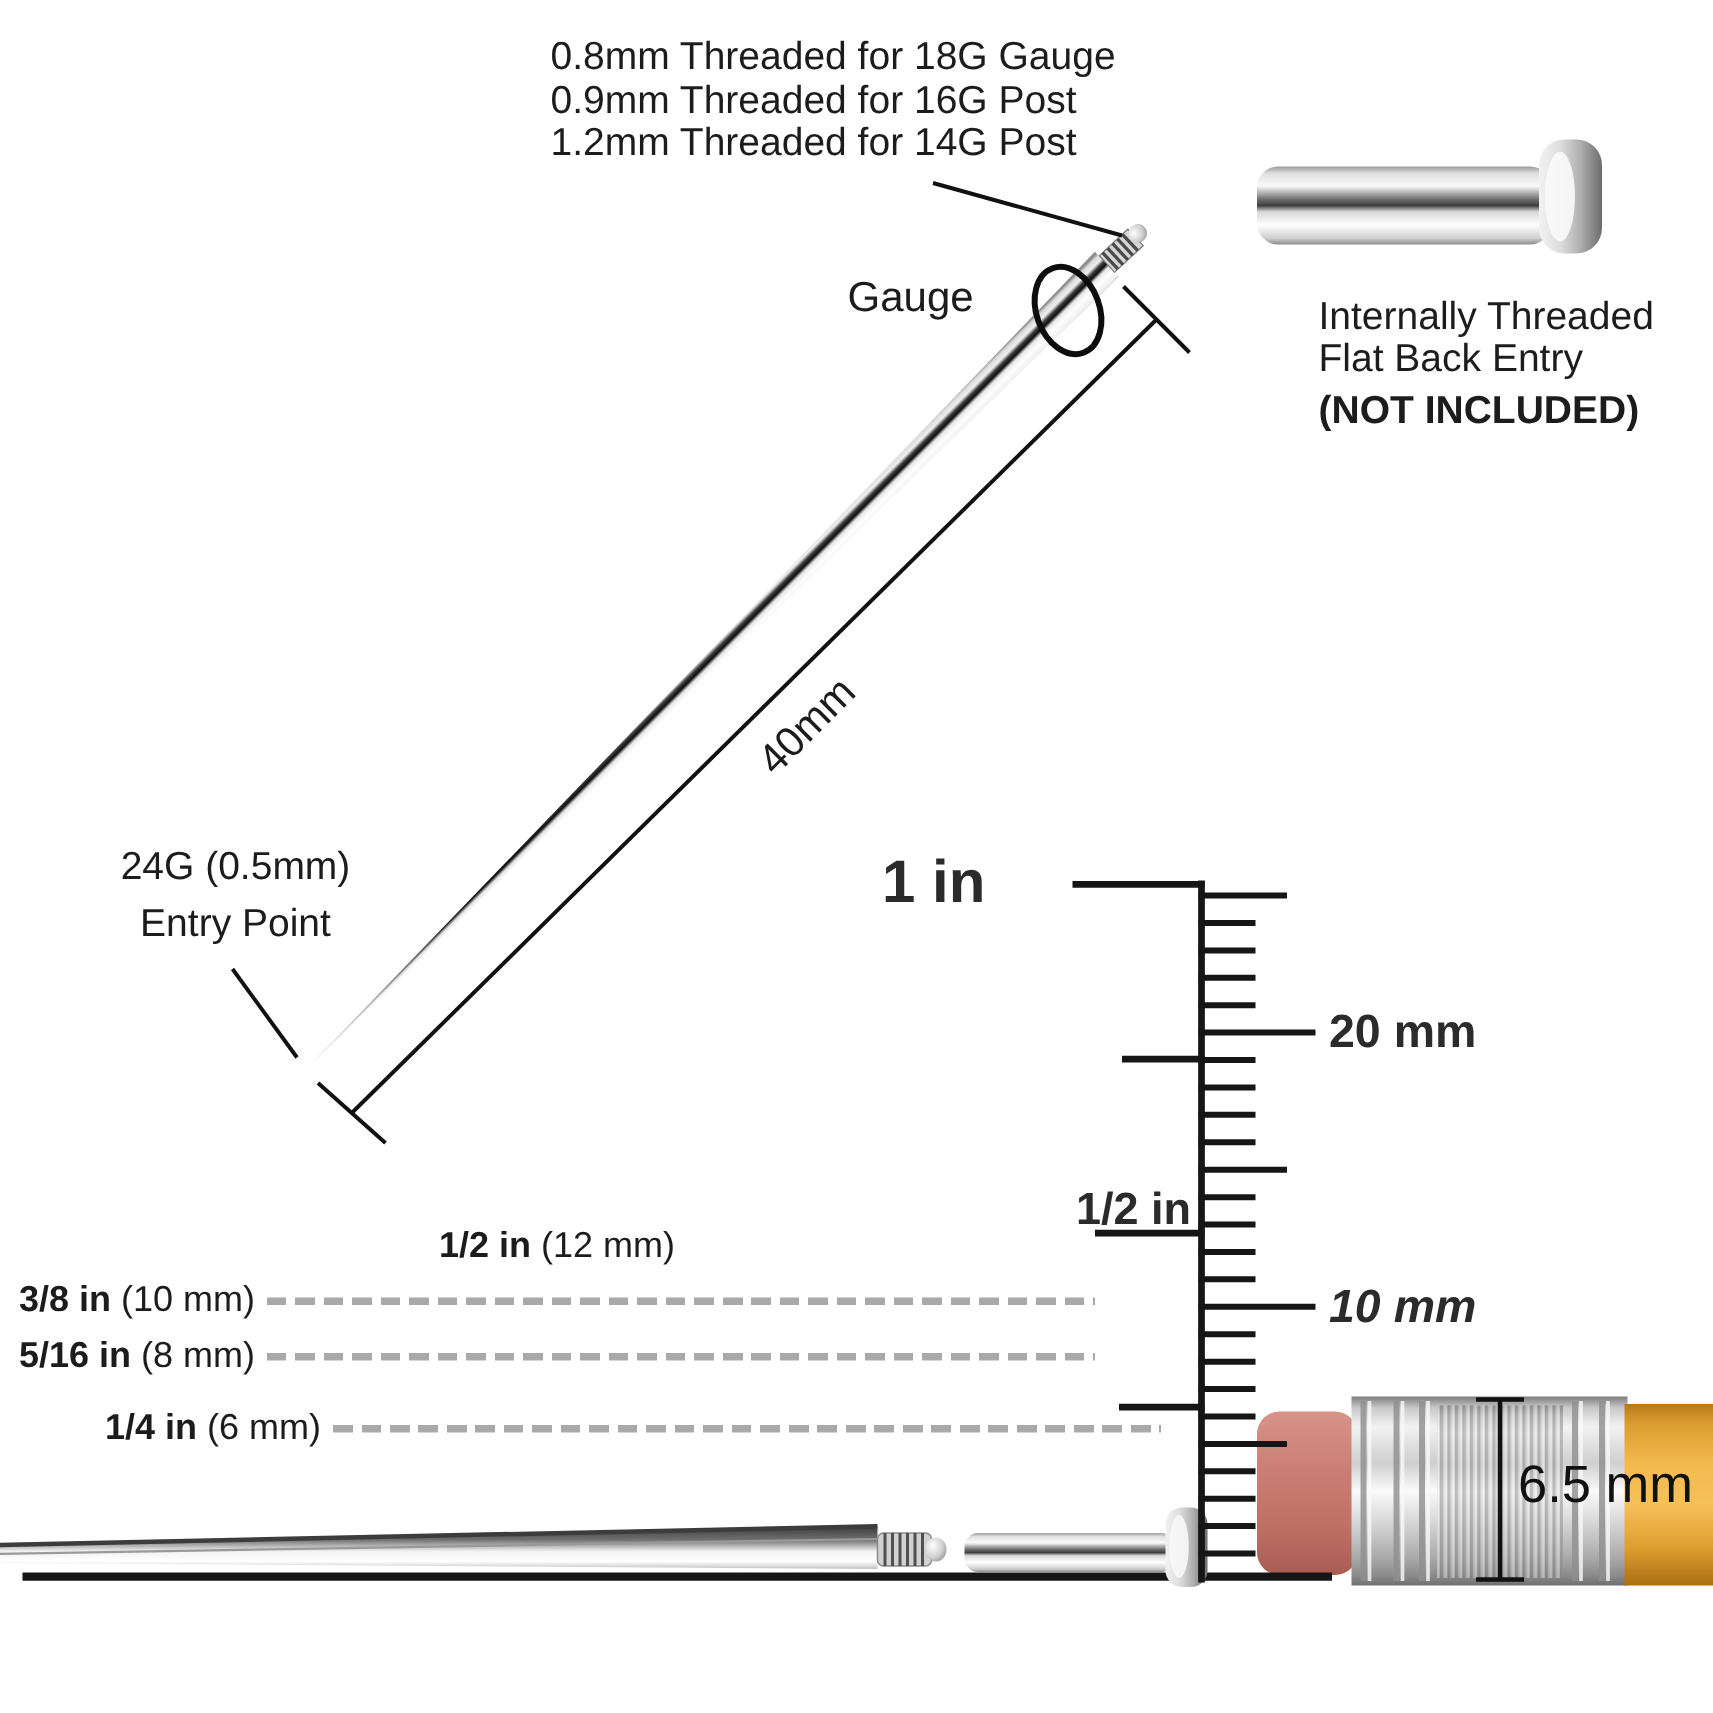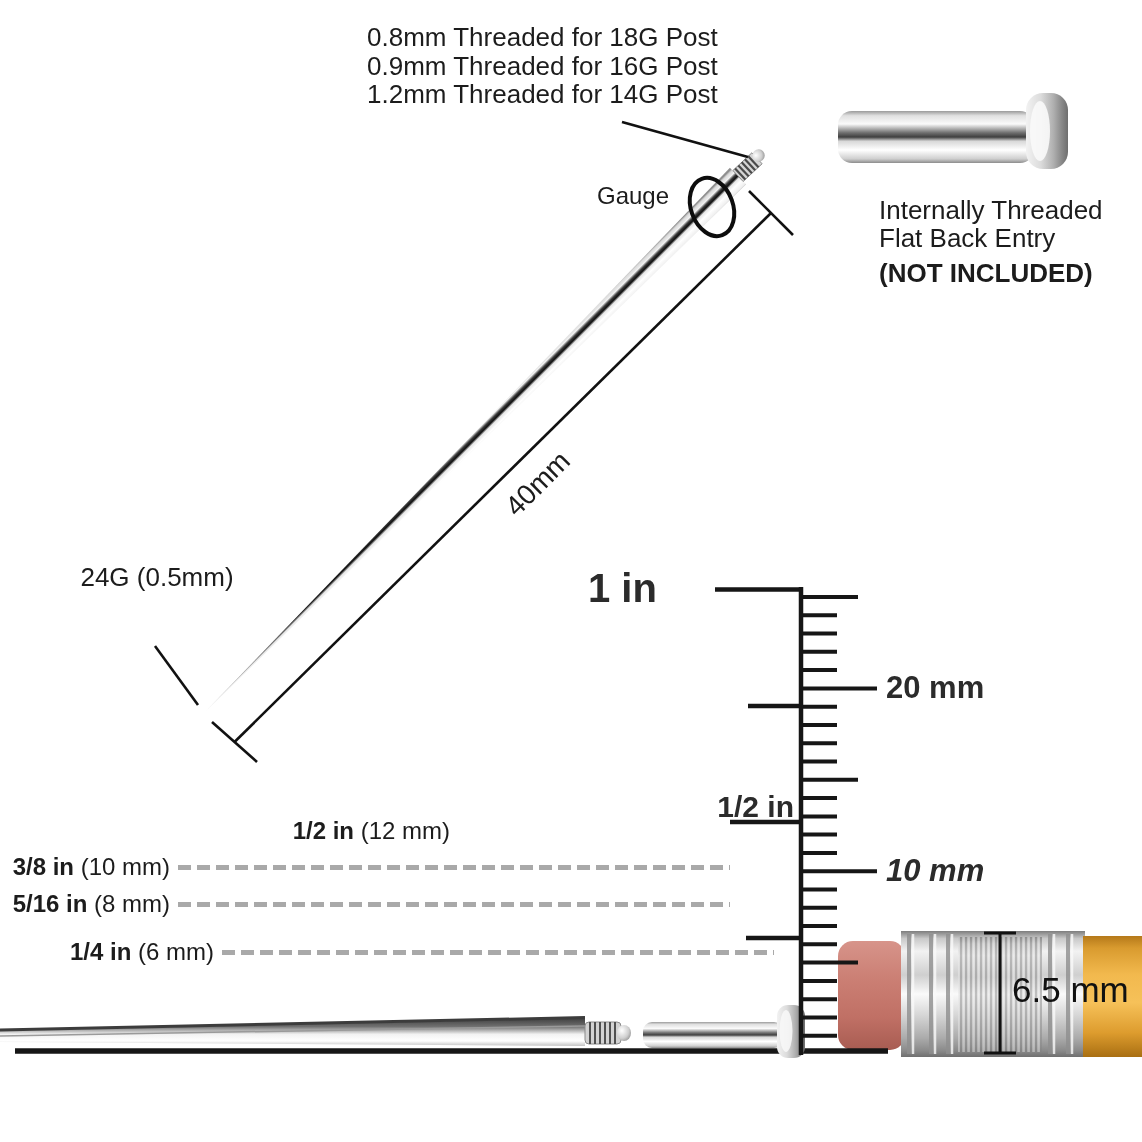--- a/index.html
+++ b/index.html
@@ -3,21 +3,21 @@
 <meta charset="utf-8">
 <style>
   html,body{margin:0;padding:0;background:#ffffff;}
   .canvas{
     position:relative;width:1142px;height:1142px;background:#ffffff;overflow:hidden;
     font-family:"Liberation Sans", sans-serif;color:#1c1c1c;
   }
   .canvas svg.art{position:absolute;left:0;top:0;width:1142px;height:1142px;}
   .txt{position:absolute;white-space:nowrap;}
   .spec-lines{left:367px;top:23px;font-size:26px;line-height:28.5px;}
-  .gauge{left:597px;top:182px;font-size:24px;}
+  .gauge{left:565px;top:182px;font-size:28px;}
   .len40{left:538px;top:484px;font-size:28px;transform:translate(-50%,-50%) rotate(-45deg);}
   .entry1{left:32px;top:562px;width:250px;text-align:center;font-size:26px;}
   .entry2{left:32px;top:600px;width:250px;text-align:center;font-size:26px;}
   .postnote{left:879px;top:196px;font-size:26px;line-height:28px;}
   .postnote .ni{font-weight:bold;margin-top:7px;}
   .size-row{position:absolute;left:0;width:730px;height:26px;display:flex;align-items:center;}
   .size-row .lbl{width:170px;text-align:right;font-size:24px;white-space:nowrap;}
   .size-row .lbl b{font-weight:bold;}
   .size-row .dash{flex:1;height:5px;margin-left:8px;
      background:repeating-linear-gradient(90deg,#a9a9a9 0 13px,rgba(0,0,0,0) 13px 19px);}
@@ -221,30 +221,31 @@
     <line x1="155" y1="646" x2="198" y2="705" stroke="#111111" stroke-width="2.6"></line>
 
     <g>
       <rect x="838" y="111" width="196" height="52" rx="14" fill="url(#gradShaftH)"></rect>
       <rect x="1026" y="93" width="42" height="76" rx="17" fill="url(#gradHeadH)"></rect>
       <ellipse cx="1040" cy="131" rx="10" ry="30" fill="#fafafa" opacity="0.9"></ellipse>
     </g>
   </svg>
 
   <div class="txt spec-lines">
-    <div>0.8mm Threaded for 18G Post</div>
+    <div>0.8mm Threaded for 18G Gauge</div>
     <div>0.9mm Threaded for 16G Post</div>
     <div>1.2mm Threaded for 14G Post</div>
   </div>
 
   <div class="txt gauge">Gauge</div>
 
   <div class="txt len40">40mm</div>
 
   <div class="txt entry1">24G (0.5mm)</div>
+  <div class="txt entry2">Entry Point</div>
 
   <div class="txt postnote">
     <div>Internally Threaded</div>
     <div>Flat Back Entry</div>
     <div class="ni">(NOT INCLUDED)</div>
   </div>
 
   <div class="size-row" style="top:817px;flex-direction:column;">
     <div class="lbl">
       <b>1/2 in</b> <span>(12 mm)</span>

